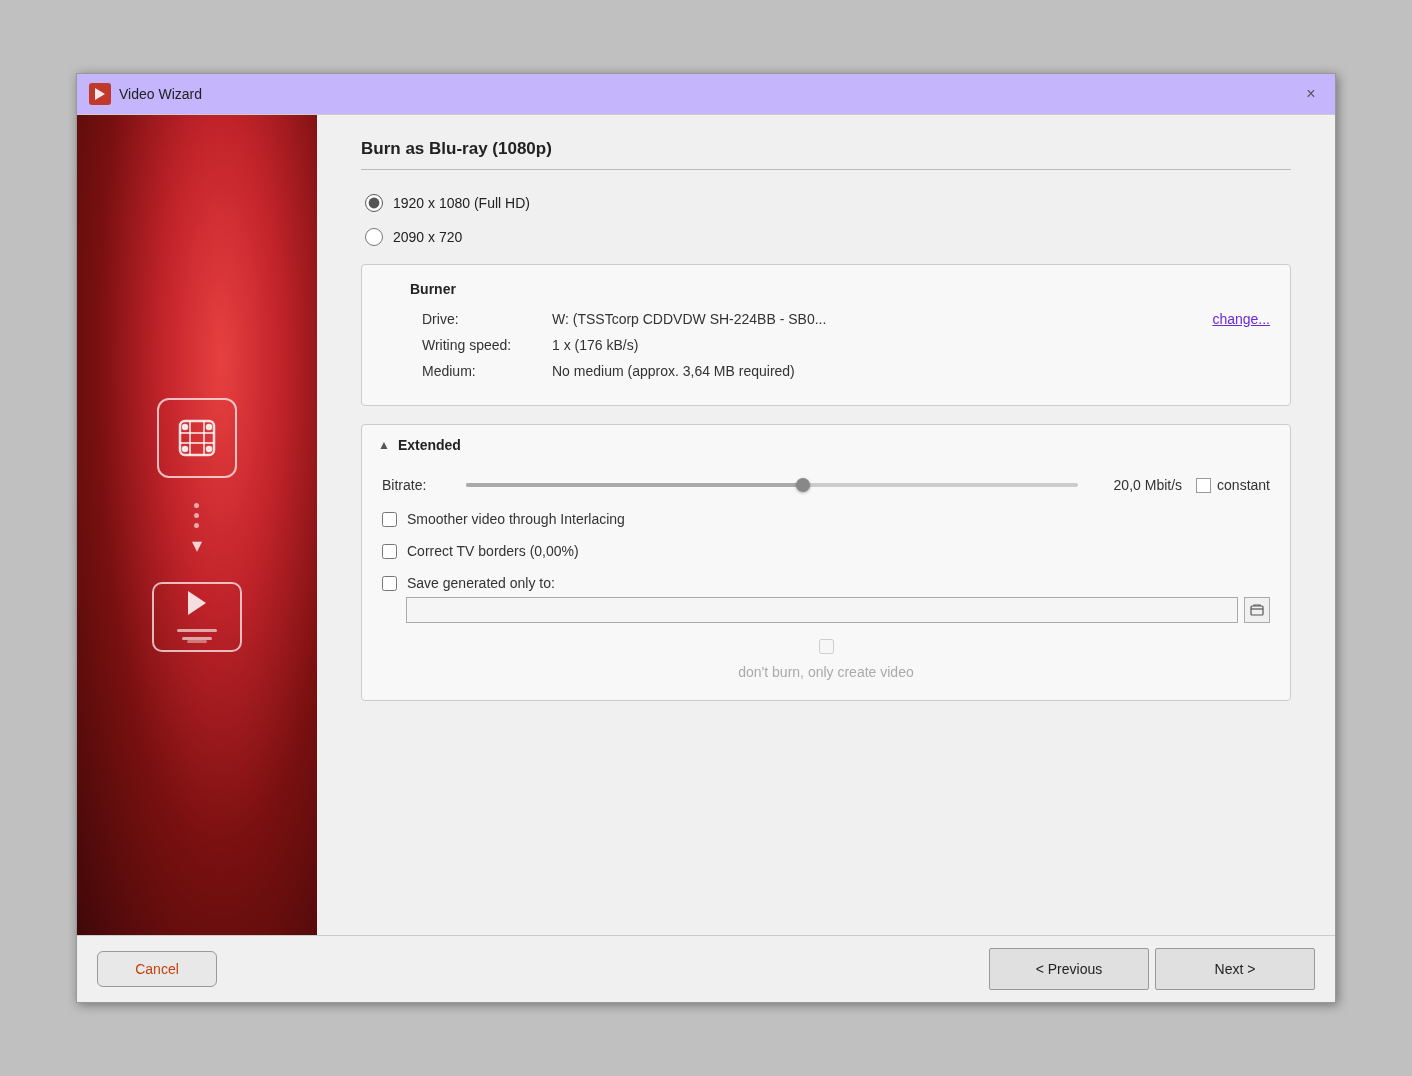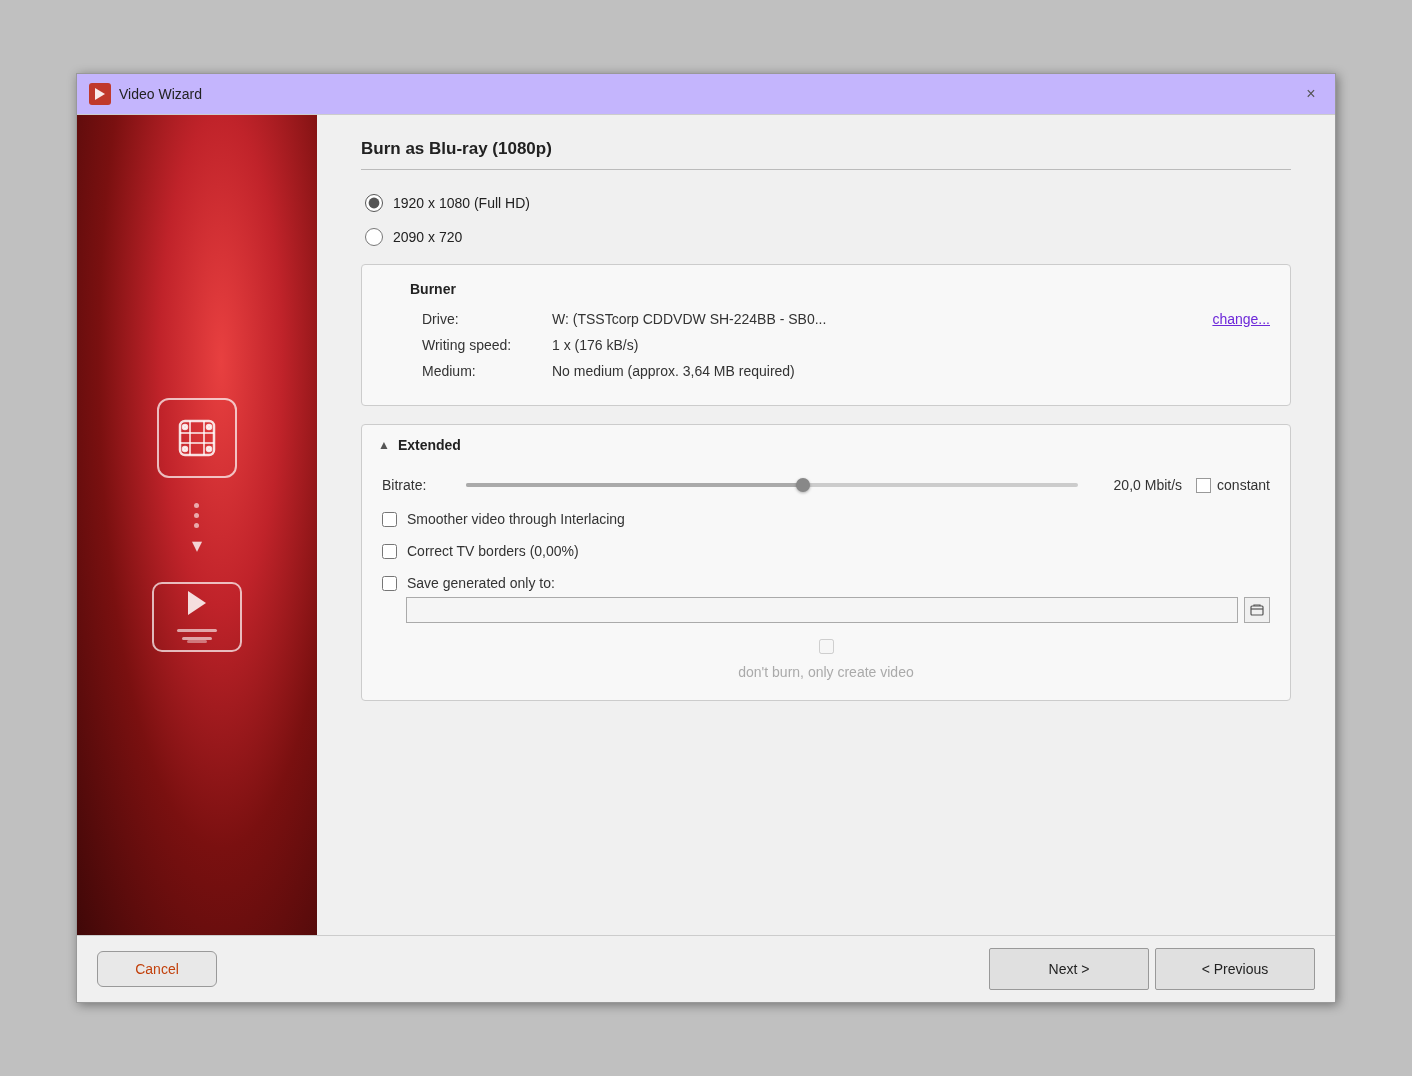--- a/index.html
+++ b/index.html
@@ -550,17 +550,17 @@
         </div>
       </div>
     </div>
   </div>
 
   <div class="footer">
     <div class="footer-left">
       <button class="btn">Cancel</button>
     </div>
     <div class="footer-right">
+      <button class="btn-nav">&lt; Previous</button>
       <button class="btn-nav">Next &gt;</button>
-      <button class="btn-nav">&lt; Previous</button>
     </div>
   </div>
 </div>
 
 </body></html>

